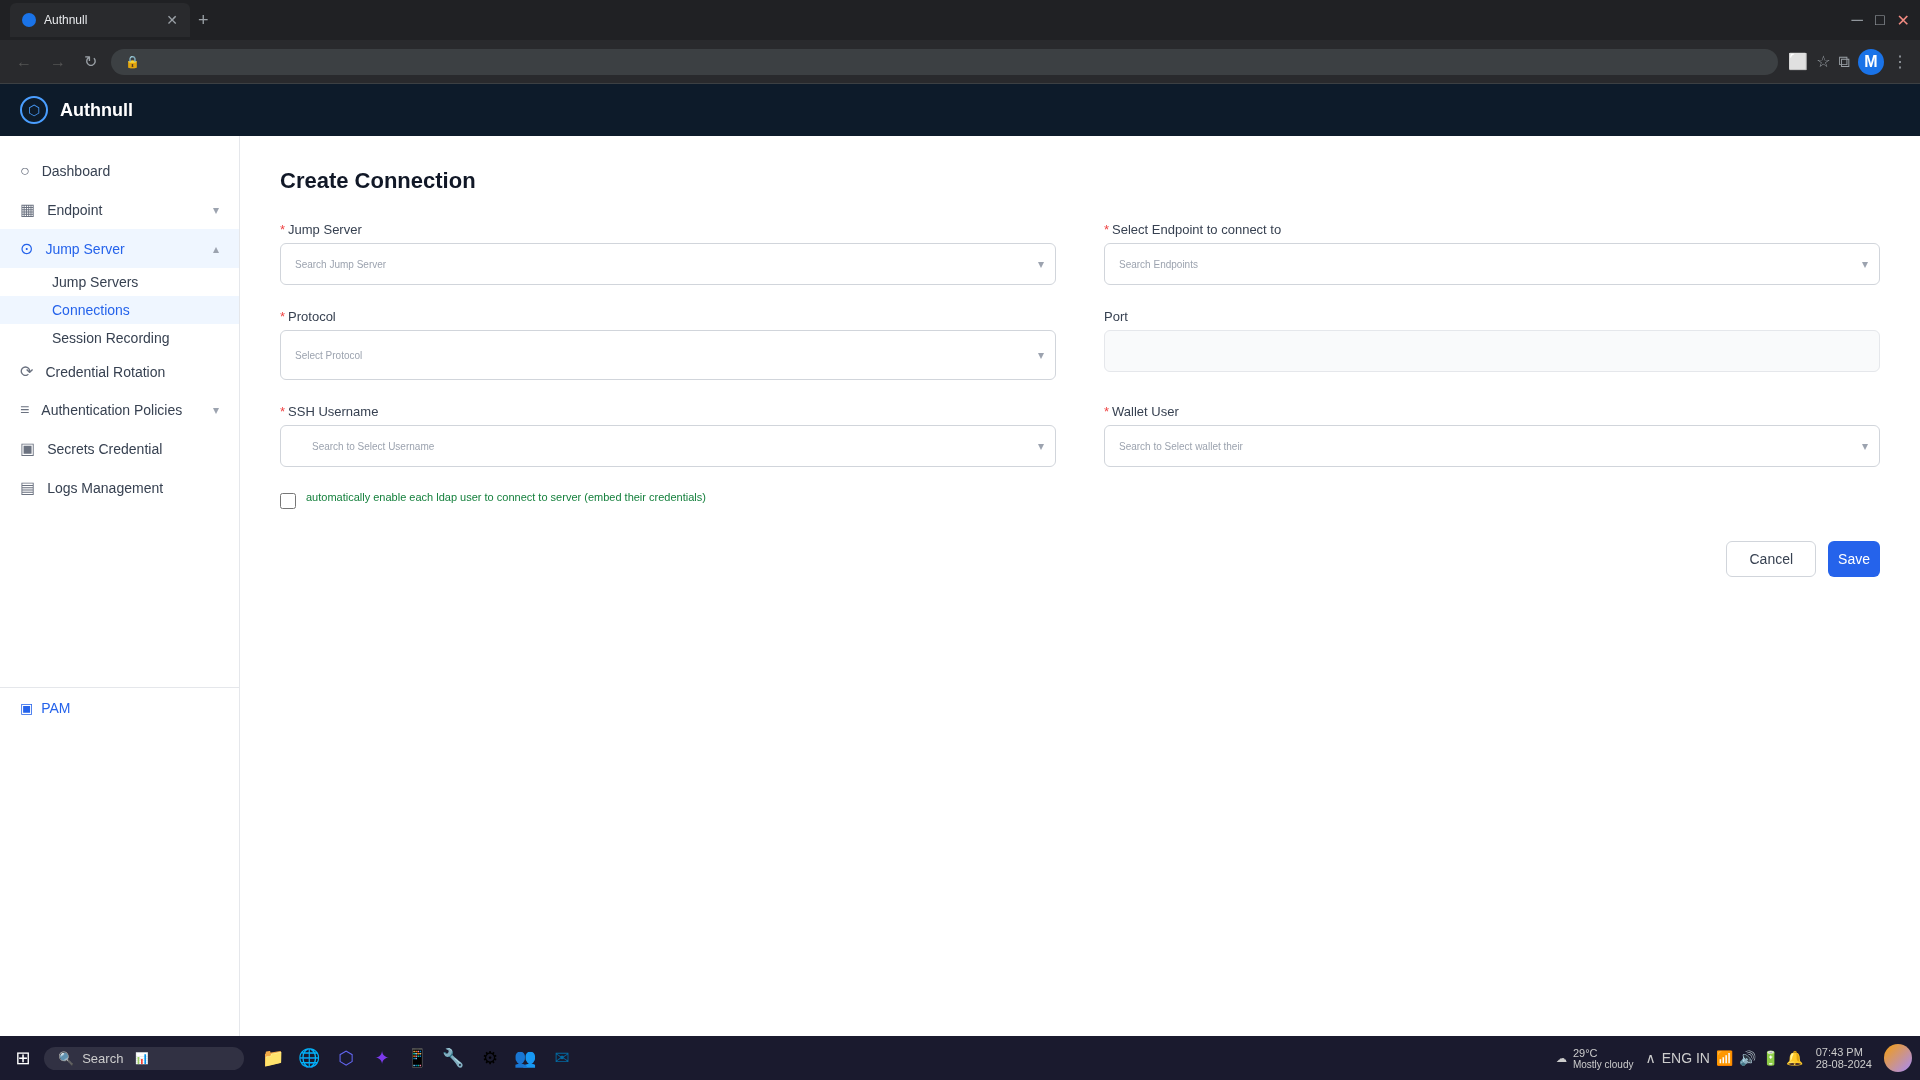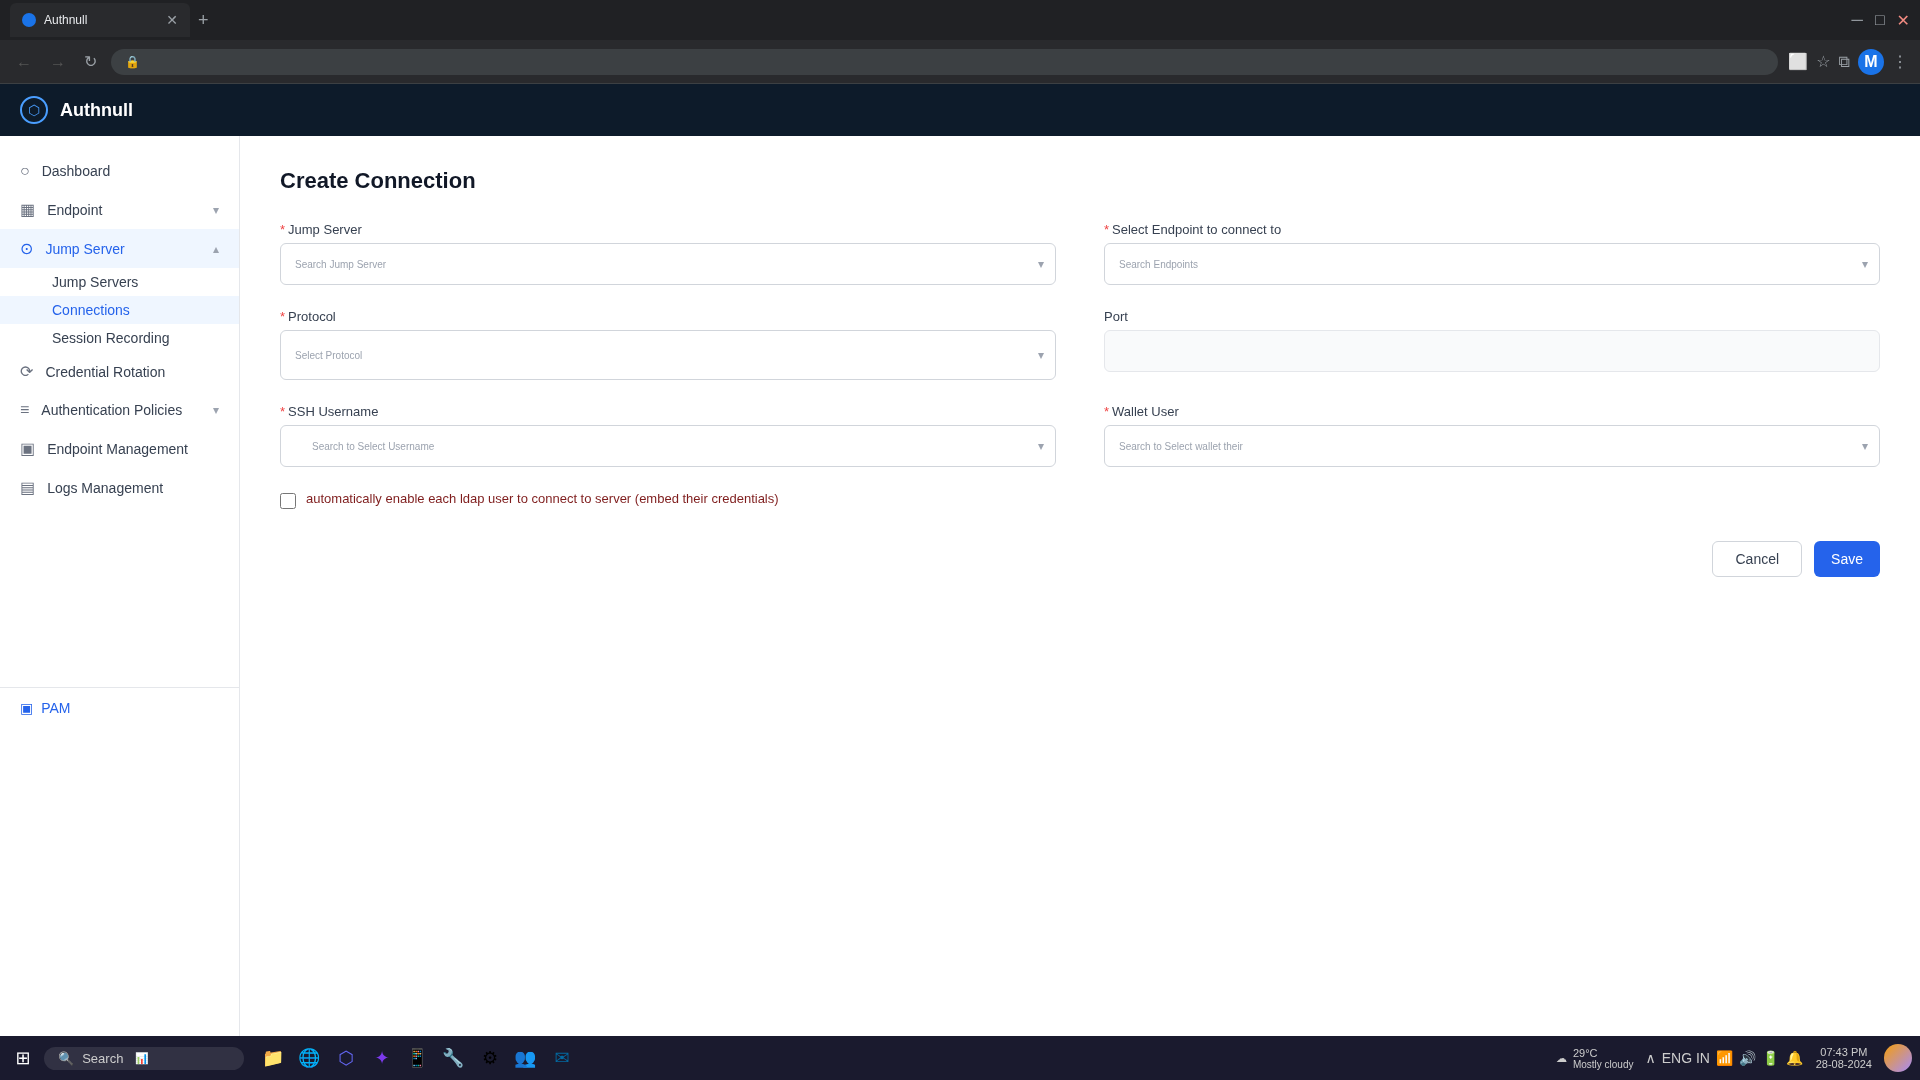--- a/index.html
+++ b/index.html
@@ -252,41 +252,41 @@
     }
     .checkbox-input {
       width: 16px; height: 16px;
       border: 1px solid #d1d5db;
       border-radius: 3px;
       margin-top: 2px;
       flex-shrink: 0;
       cursor: pointer;
     }
     .checkbox-label {
-      font-size: 13px;
-      color: #7f1d1d;
+      font-size: 11px;
+      color: #15803d;
     }
 
     .form-actions {
       display: flex;
       justify-content: flex-end;
       gap: 12px;
       margin-top: 32px;
     }
     .btn-cancel {
       padding: 9px 22px;
       border: 1px solid #d1d5db;
       border-radius: 6px;
       font-size: 14px;
       color: #374151;
       background: #fff;
       cursor: pointer;
     }
     .btn-save {
-      padding: 9px 17px;
+      padding: 9px 10px;
       border: none;
       border-radius: 6px;
       font-size: 14px;
       color: #fff;
       background: #2563eb;
       cursor: pointer;
     }
 
     
     .taskbar {
@@ -334,21 +334,21 @@
     }
     .taskbar-right {
       margin-left: auto;
       display: flex;
       align-items: center;
       gap: 12px;
       color: #ccc;
       font-size: 11px;
     }
     .taskbar-time {
-      text-align: center;
+      text-align: left;
     }
     .taskbar-icons {
       display: flex;
       align-items: center;
       gap: 6px;
       color: #ccc;
       font-size: 14px;
     }
     .weather-widget {
       display: flex;
@@ -454,21 +454,21 @@
       </div>
 
       <div class="sidebar-item">
         <span class="sidebar-icon">≡</span>
         <span>Authentication Policies</span>
         <span class="sidebar-chevron">▾</span>
       </div>
 
       <div class="sidebar-item">
         <span class="sidebar-icon">▣</span>
-        <span>Endpoint Management</span>
+        <span>Secrets Credential</span>
       </div>
 
       <div class="sidebar-item">
         <span class="sidebar-icon">▤</span>
         <span>Logs Management</span>
       </div>
 
       <div style="flex: 1; min-height: 160px;"></div>
 
       <div style="padding: 12px 20px; border-top: 1px solid #e5e7eb; margin-top: 20px;">

